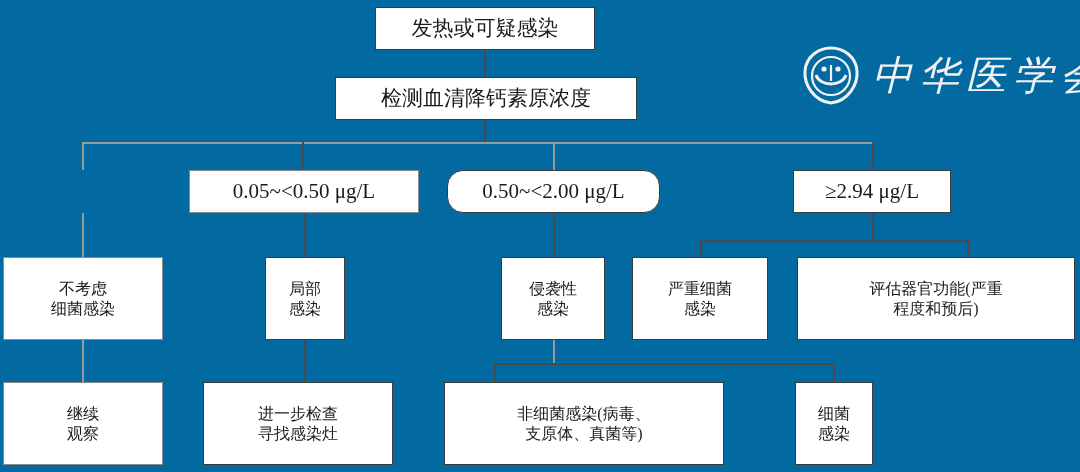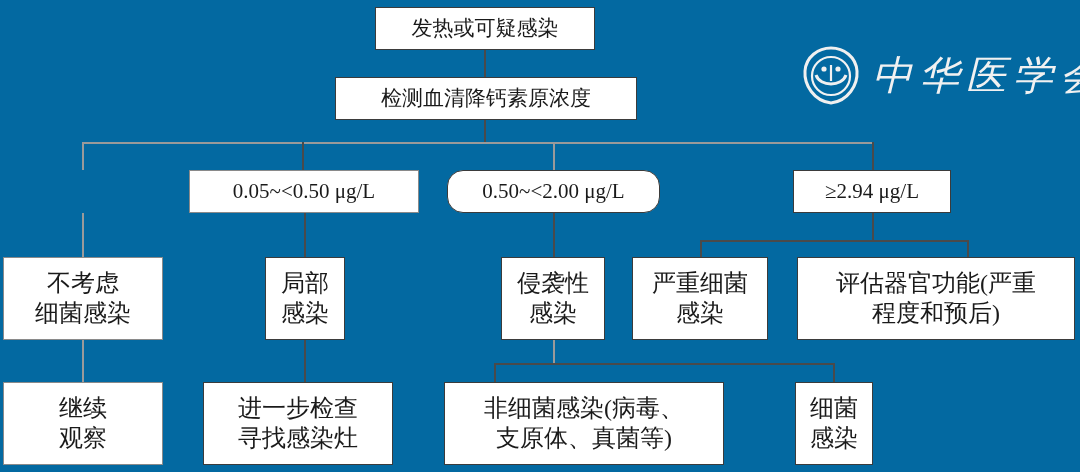--- a/index.html
+++ b/index.html
@@ -53,21 +53,21 @@
     text-align: center;
     color: #1a1a1a;
     line-height: 1.22;
     z-index: 3;
   }
   .node.thin { border-width: 1.1px; border-color: #8a8a8a; }
   .node .label { display: block; white-space: pre-line; }
 
   .cjk { font-family: "Liberation Serif", "DejaVu Serif", serif; }
   .fs20 { font-size: 21px; }
-  .fs19 { font-size: 24px; }
+  .fs19 { font-size: 16px; }
 
   
   .edge {
     position: absolute;
     background: #4a4a4a;
     z-index: 1;
   }
   .edge.v { width: 1.6px; }
   .edge.h { height: 1.6px; }
   .edge.light { background: #9a9a9a; }

